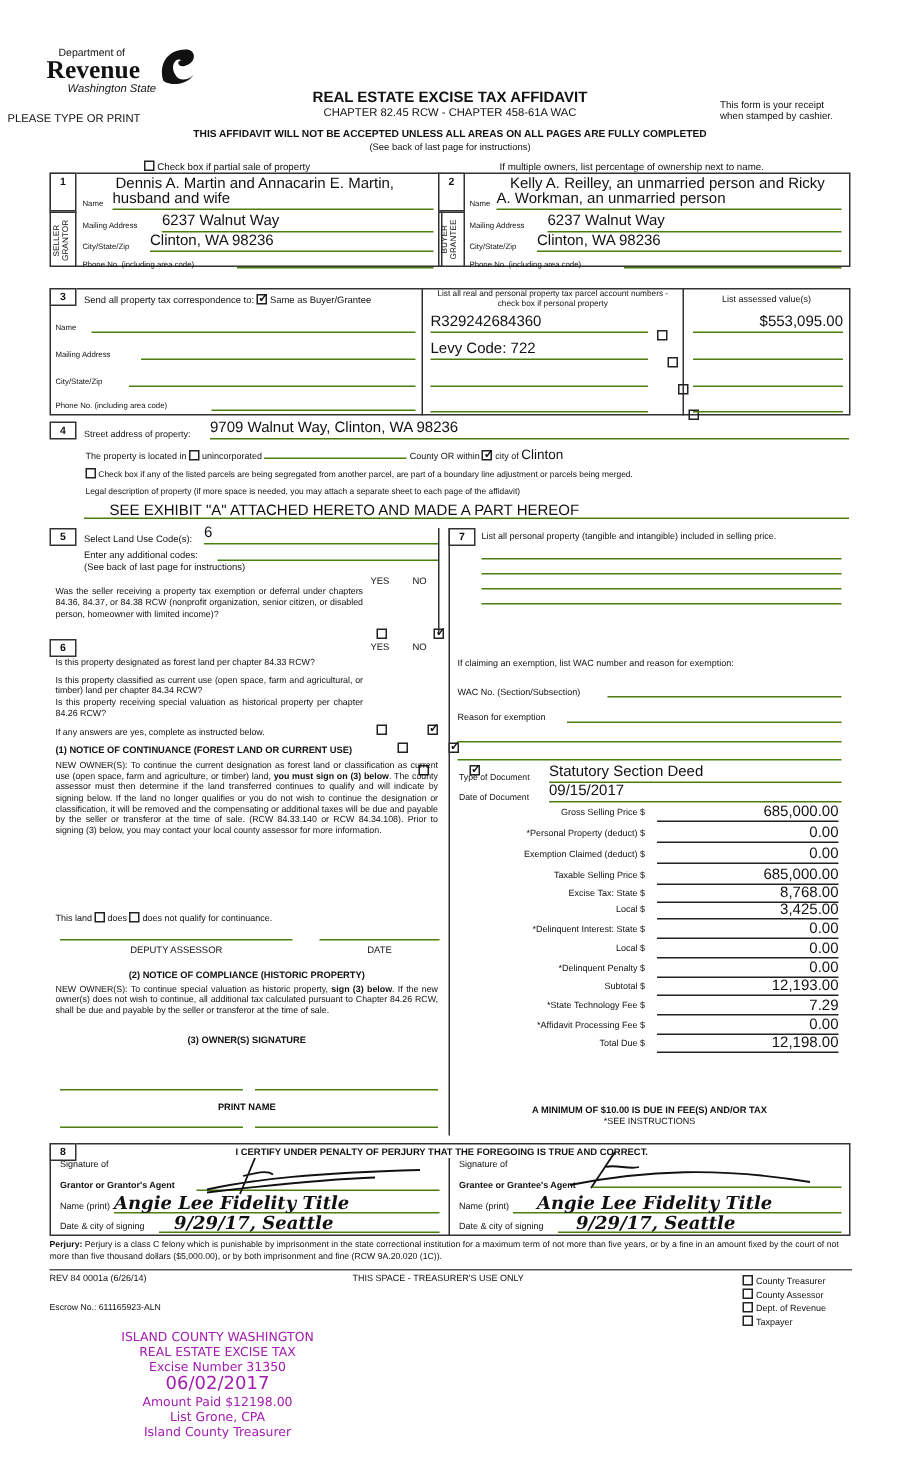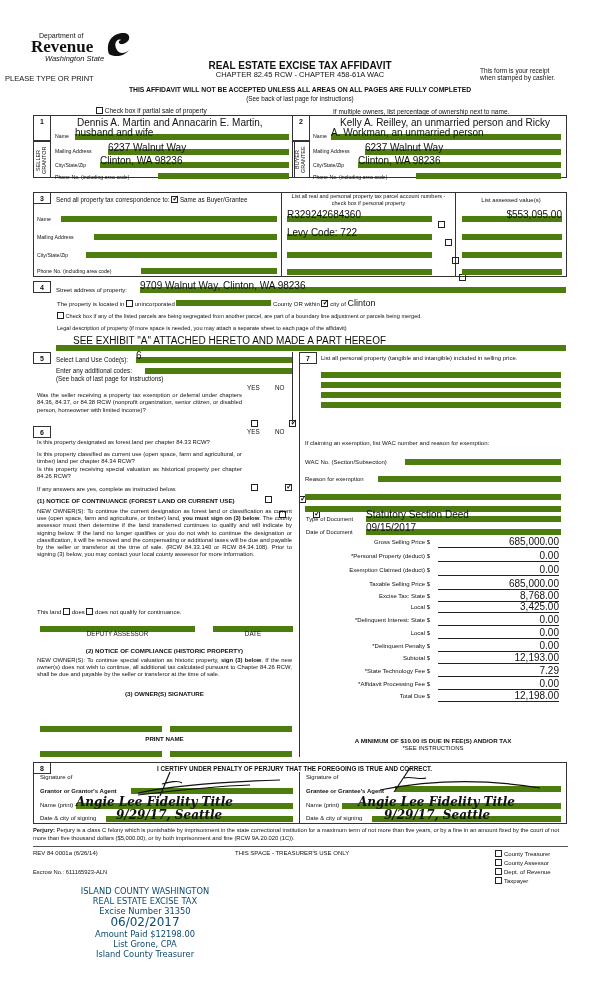--- a/index.html
+++ b/index.html
@@ -3,34 +3,34 @@
 <meta charset="utf-8">
 <style>
   * { box-sizing: border-box; margin: 0; padding: 0; }
   html, body { width: 600px; height: 988px; background: #fff; overflow: hidden; }
   body { position: relative; font-family: "Liberation Sans", sans-serif; color: #111; }
   .abs { position: absolute; }
   .t5 { font-size: 5.2px; line-height: 1.2; }
   .t6 { font-size: 6px; line-height: 1.25; }
   .t7 { font-size: 7px; line-height: 1.2; }
   .b { font-weight: bold; }
-  .line { border-bottom: 6px solid #4d7c0f; }
+  .line { border-bottom: 1px solid #4d7c0f; }
   .box { border: 1px solid #333; }
   .num { position: absolute; border: 1px solid #333; font-size: 7px; font-weight: bold; text-align: center; line-height: 11px; height: 12px; width: 18px; background:#fff; }
   .cb { display: inline-block; width: 7px; height: 7px; border: 1px solid #222; vertical-align: -1px; position: relative; }
   .cb.checked::after { content: "\2713"; position: absolute; left: 0px; top: -3px; font-size: 8px; font-weight: bold; }
   .vlabel { position: absolute; font-size: 6px; writing-mode: vertical-rl; transform: rotate(180deg); text-align: center; line-height: 1.1; }
   .right { text-align: right; }
   .center { text-align: center; }
   .just { text-align: justify; }
   .amt-row { position: absolute; left: 300px; width: 260px; height: 11px; }
   .amt-label { position: absolute; right: 130px; font-size: 6px; top: 3px; white-space: nowrap; }
   .amt-val { position: absolute; left: 138px; width: 121px; border-bottom: 1px solid #222; text-align: right; font-size: 10px; line-height: 11px; }
   .sig { font-family: "DejaVu Serif", serif; font-style: italic; font-size: 12px; font-weight: bold; }
-  .stamp { font-family: "DejaVu Sans", sans-serif; color: #0c4a6e; text-align: center; }
+  .stamp { font-family: "DejaVu Sans", sans-serif; color: #a21caf; text-align: center; }
 </style>
 </head>
 <body>
 
 
 
 
 <div class="abs" style="left:5px;top:32px;width:130px;height:40px;">
   <div class="abs t6" style="left:34px;top:0px;font-size:7px;">Department of</div>
   <div class="abs" style="left:26px;top:5px;font-size:17px;font-weight:bold;font-family:'Liberation Serif',serif;">Revenue</div>

